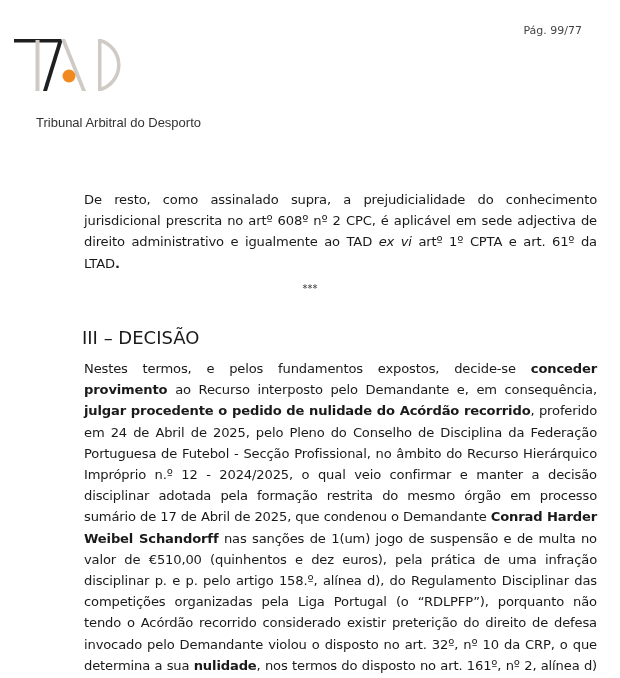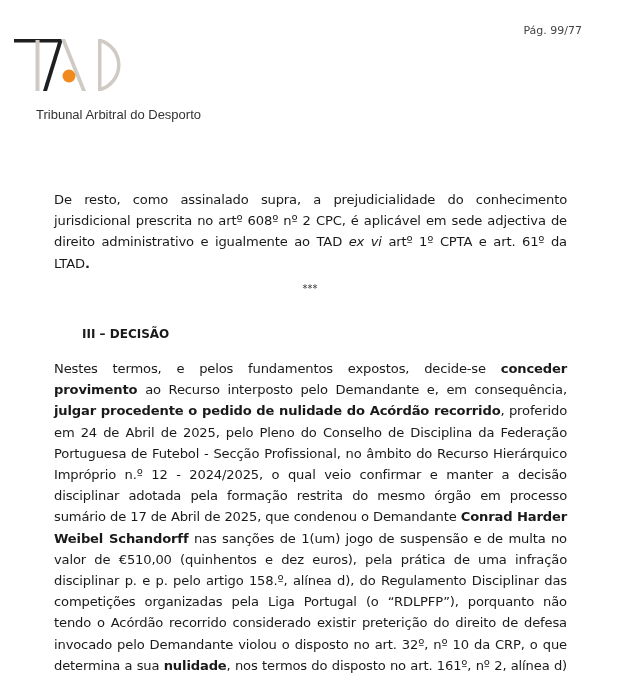--- a/index.html
+++ b/index.html
@@ -6,36 +6,36 @@
     body {
       width: 620px; height: 678px; position: relative; overflow: hidden;
       font-family: "DejaVu Sans", sans-serif; color: #1a1a1a;
     }
     .page-number {
       position: absolute; top: 24px; right: 38px;
       font-size: 11px; color: #444;
     }
     .logo { position: absolute; left: 12px; top: 36px; width: 120px; height: 60px; }
     .tribunal-name {
-      position: absolute; left: 36px; top: 107px;
+      position: absolute; left: 36px; top: 115px;
       font-family: "Liberation Sans", sans-serif; font-size: 13px; color: #333;
     }
     .body-text {
-      position: absolute; left: 54px; width: 513px;
+      position: absolute; left: 84px; width: 513px;
       font-size: 13.1px; line-height: 21.2px; text-align: justify;
       letter-spacing: -0.15px;
     }
     .p1 { top: 189px; }
     .separator {
       position: absolute; top: 283px; left: 0; width: 620px; text-align: center;
       font-size: 10px; color: #333;
     }
     .section-title {
       position: absolute; left: 82px; top: 327px;
-      font-size: 12px; font-weight: bold;
+      font-size: 18px; font-weight: normal;
     }
     .p2 { top: 358px; }
     b { font-weight: bold; }
   </style>
 </head>
 <body>
 
 <div class="page-number">Pág. 99/77</div>
 
 <svg class="logo" viewBox="0 0 120 60">

